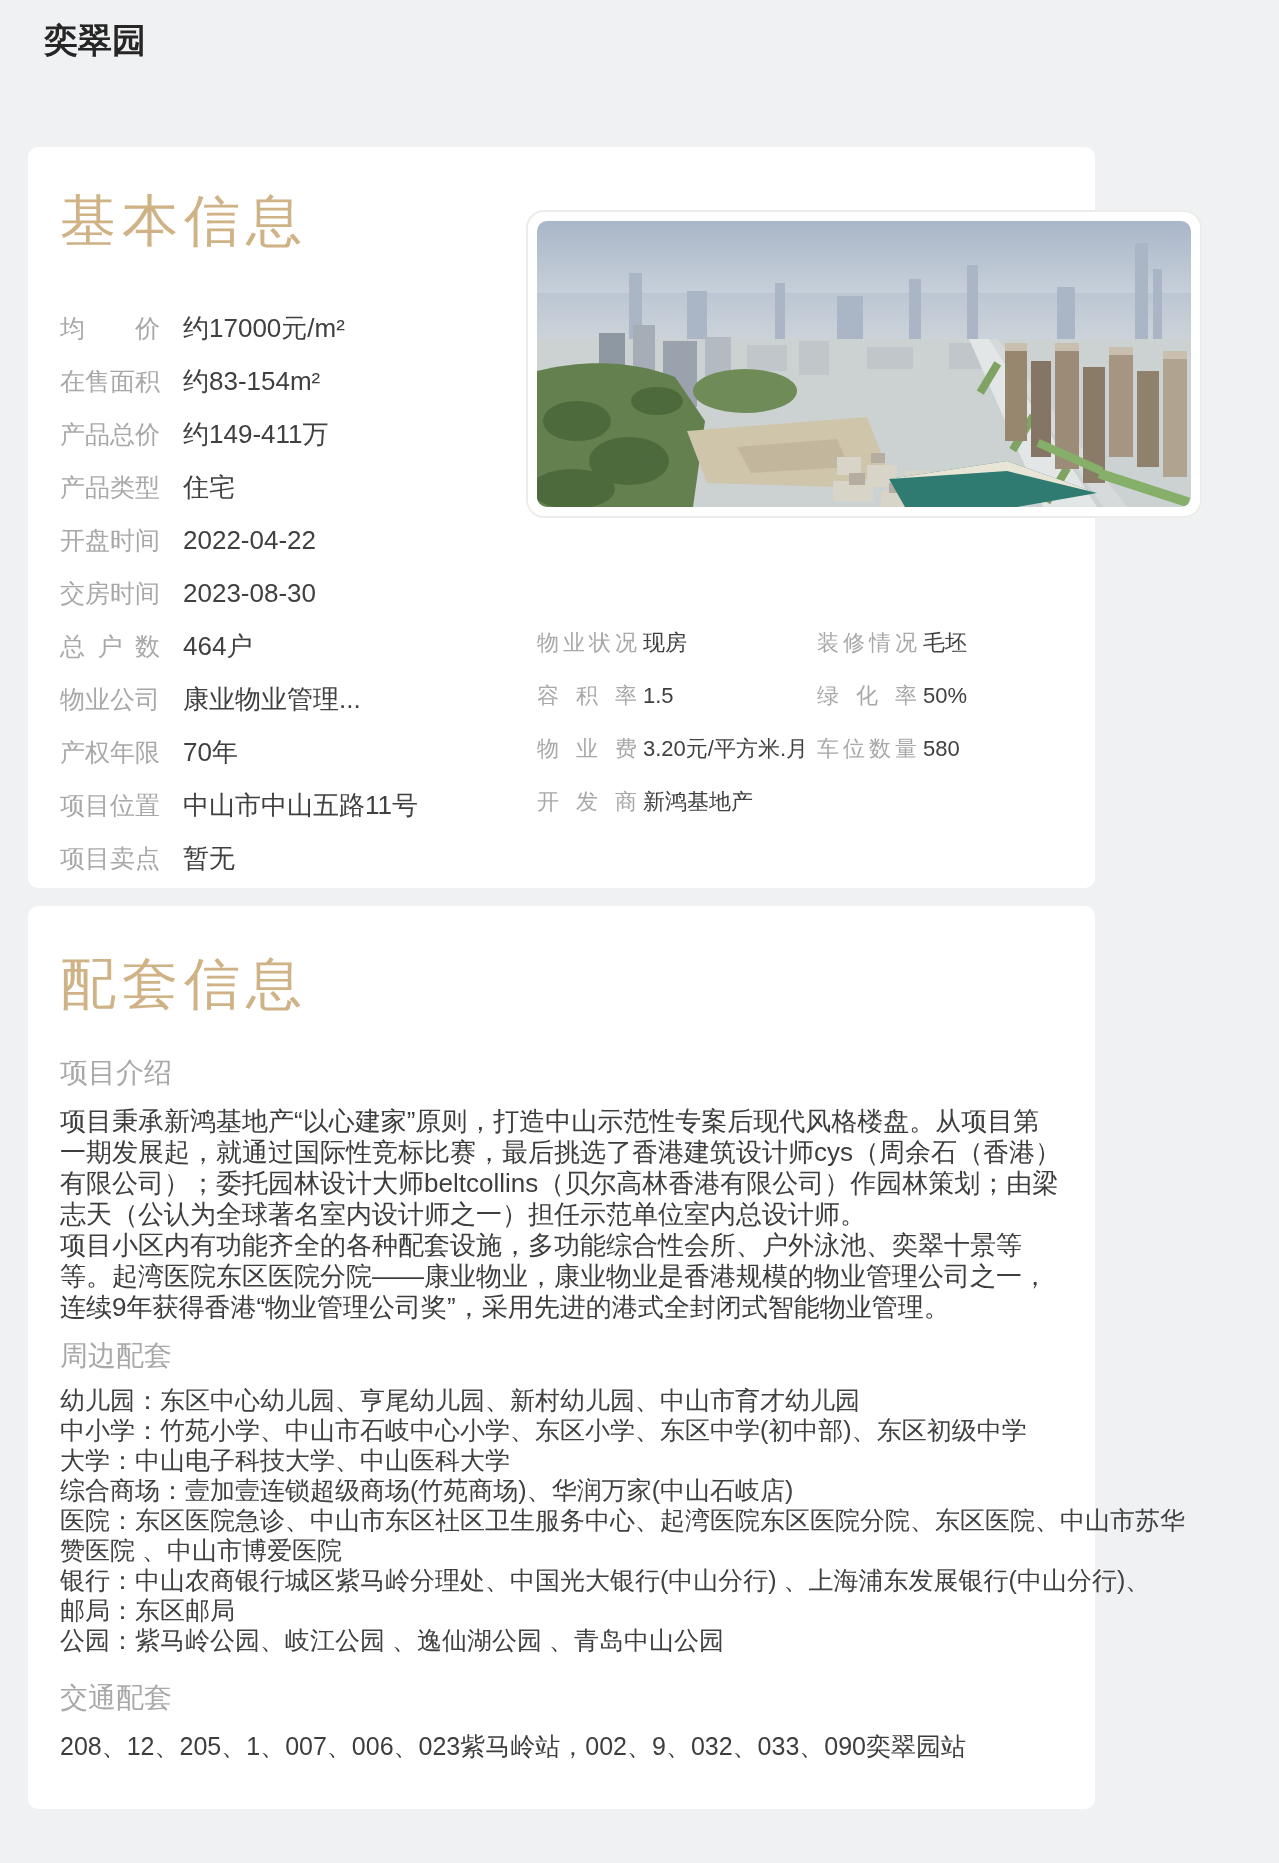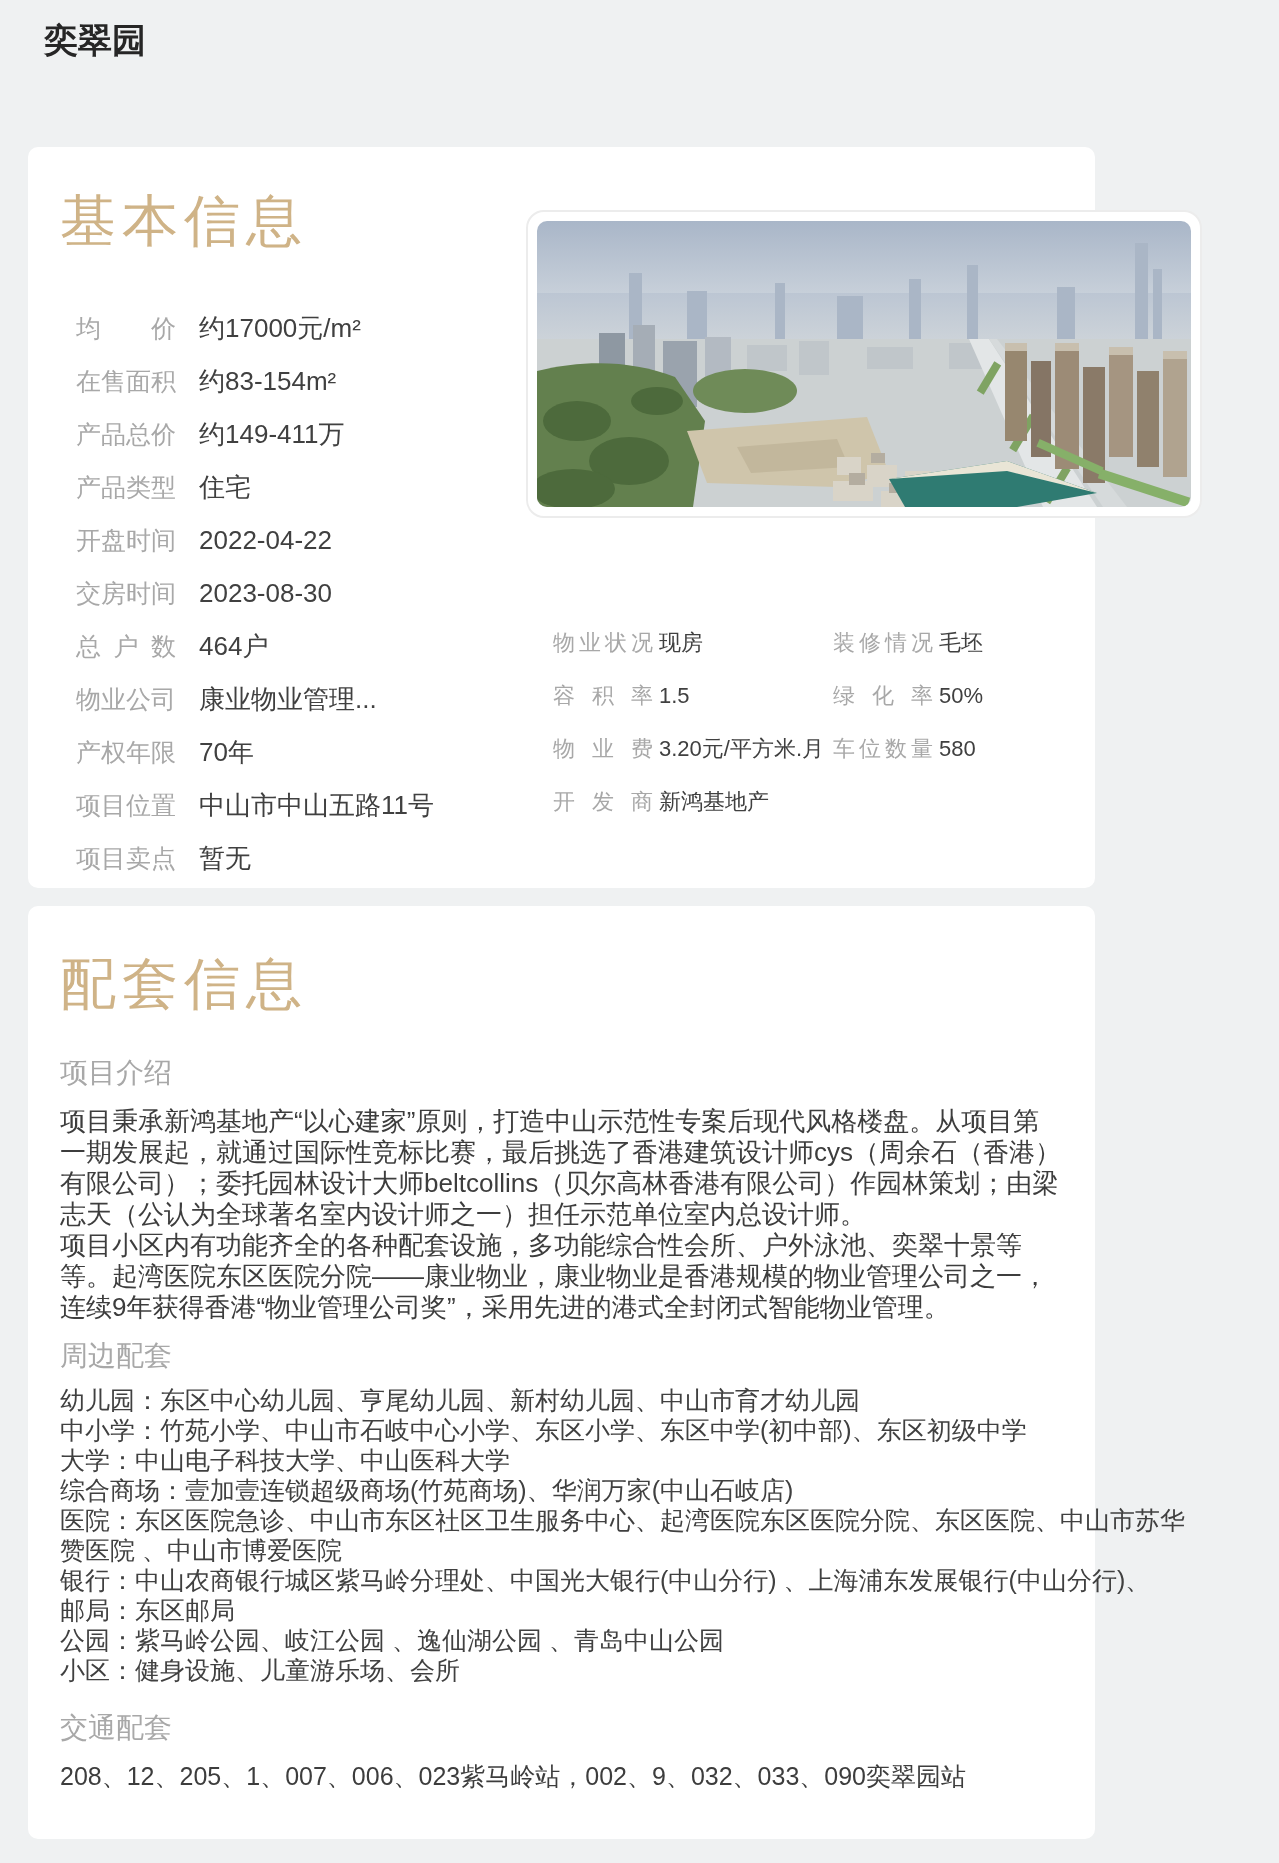--- a/index.html
+++ b/index.html
@@ -22,21 +22,21 @@
   .card1 { margin-top:85px; height:741px; padding:43px 32px 0 32px; }
   .card2 { margin-top:18px; padding:47px 32px 48px 32px; }
   .card-flex { display:flex; }
   .left-col { flex:none; width:466px; }
   .right-col { flex:1; min-width:0; }
   .section-title {
     margin:0; font-size:56px; line-height:62px; font-weight:400;
     color:#cfb387; letter-spacing:6px;
   }
   .fields { margin-top:50px; }
-  .field-row { display:flex; align-items:center; height:53px;margin-left:16px; }
+  .field-row { display:flex; align-items:center; height:53px; }
   .lbl {
     flex:none; display:inline-block; width:100px;
     font-size:25px; color:#a8a8a8;
     text-align:justify; text-align-last:justify;
   }
   .val { margin-left:23px; font-size:26px; color:#404040; white-space:nowrap; }
   .photo-frame {
     margin:20px 0 0 0; width:676px; height:308px; box-sizing:border-box;
     background:#fff; border:2px solid #ececec; border-radius:18px; padding:9px;
     cursor:pointer;
@@ -285,20 +285,19 @@
         <div class="facility-line">综合商场：壹加壹连锁超级商场(竹苑商场)、华润万家(中山石岐店)</div>
 
         <div class="facility-line">医院：东区医院急诊、中山市东区社区卫生服务中心、起湾医院东区医院分院、东区医院、中山市苏华赞医院 、中山市博爱医院</div>
 
         <div class="facility-line">银行：中山农商银行城区紫马岭分理处、中国光大银行(中山分行) 、上海浦东发展银行(中山分行)、</div>
 
         <div class="facility-line">邮局：东区邮局</div>
 
         <div class="facility-line">公园：紫马岭公园、岐江公园 、逸仙湖公园 、青岛中山公园</div>
 
-        <div class="facility-line">小区：健身设施、儿童游乐场、会所</div>
       </div>
 
     <div class="sub-label sub-transport">交通配套</div>
     <div class="transport">208、12、205、1、007、006、023紫马岭站，002、9、032、033、090奕翠园站</div>
   </section>
 
 </div>
 
 </body></html>

